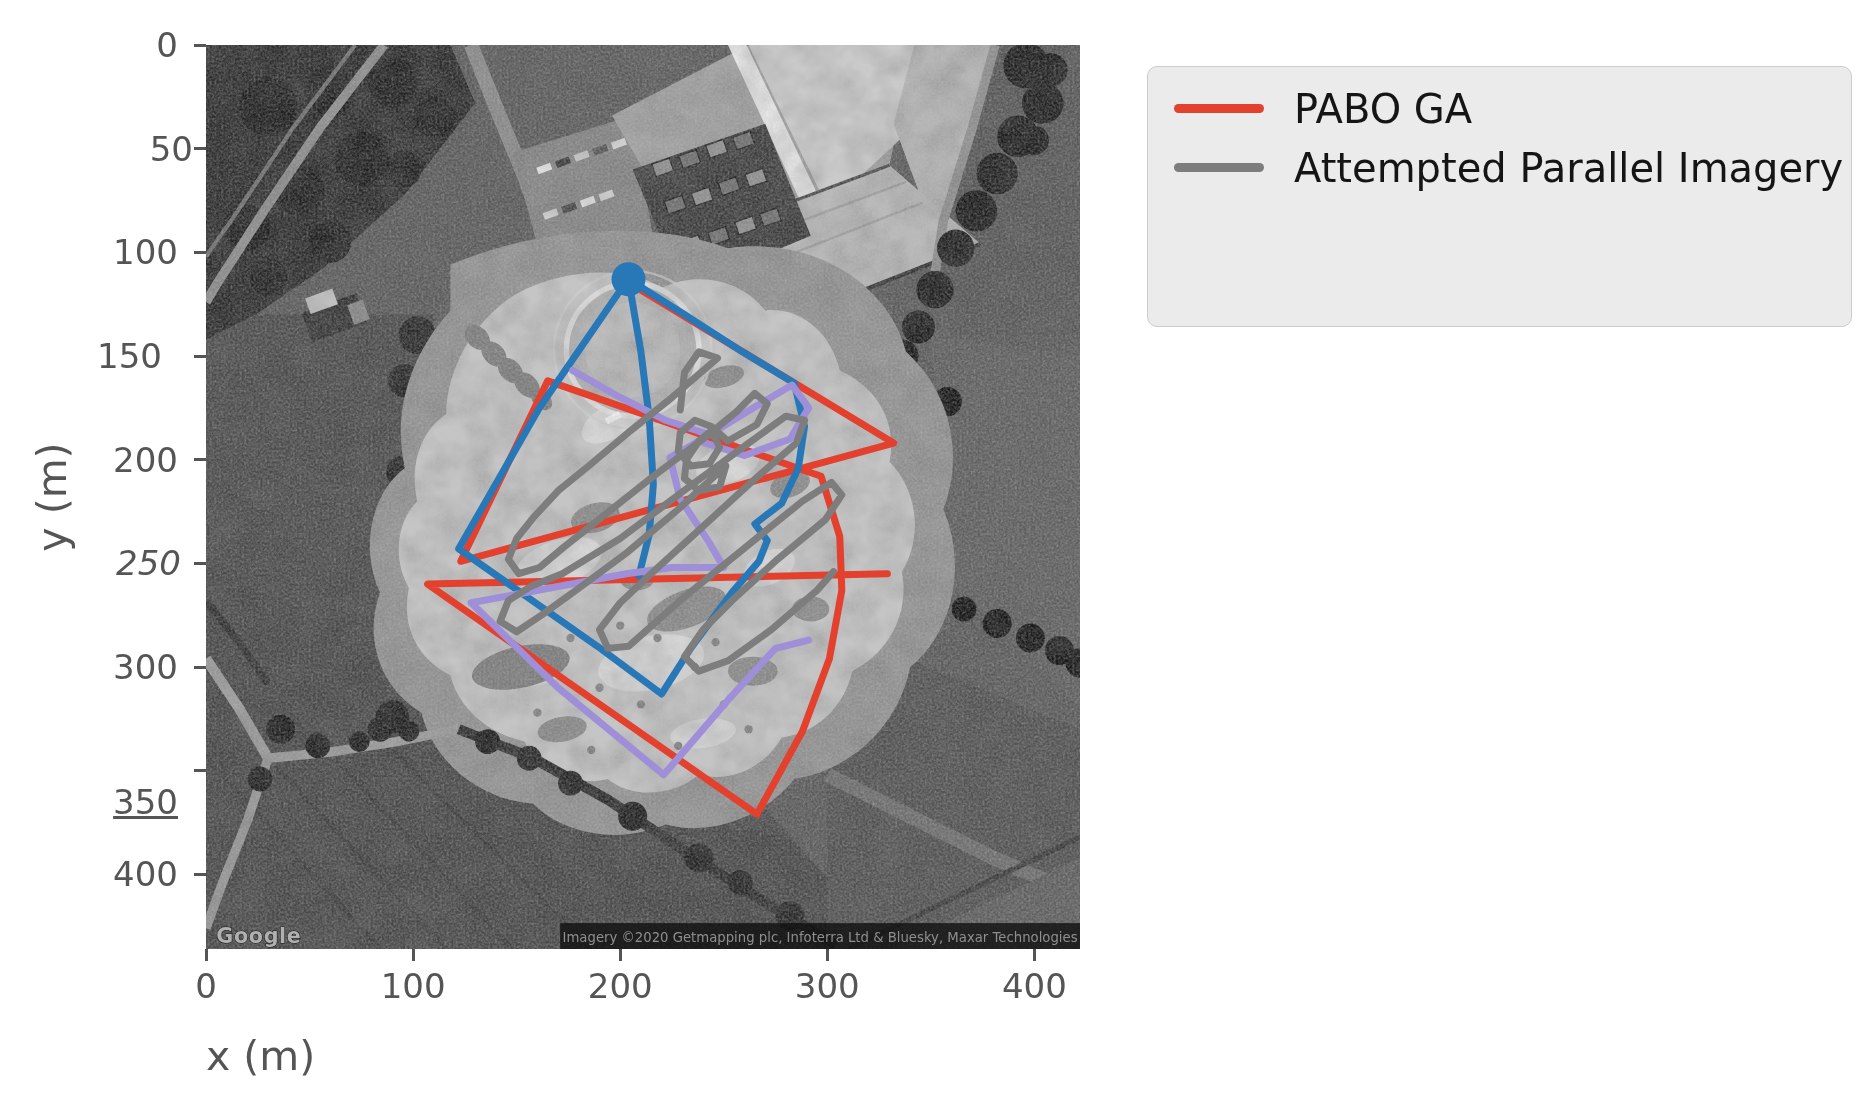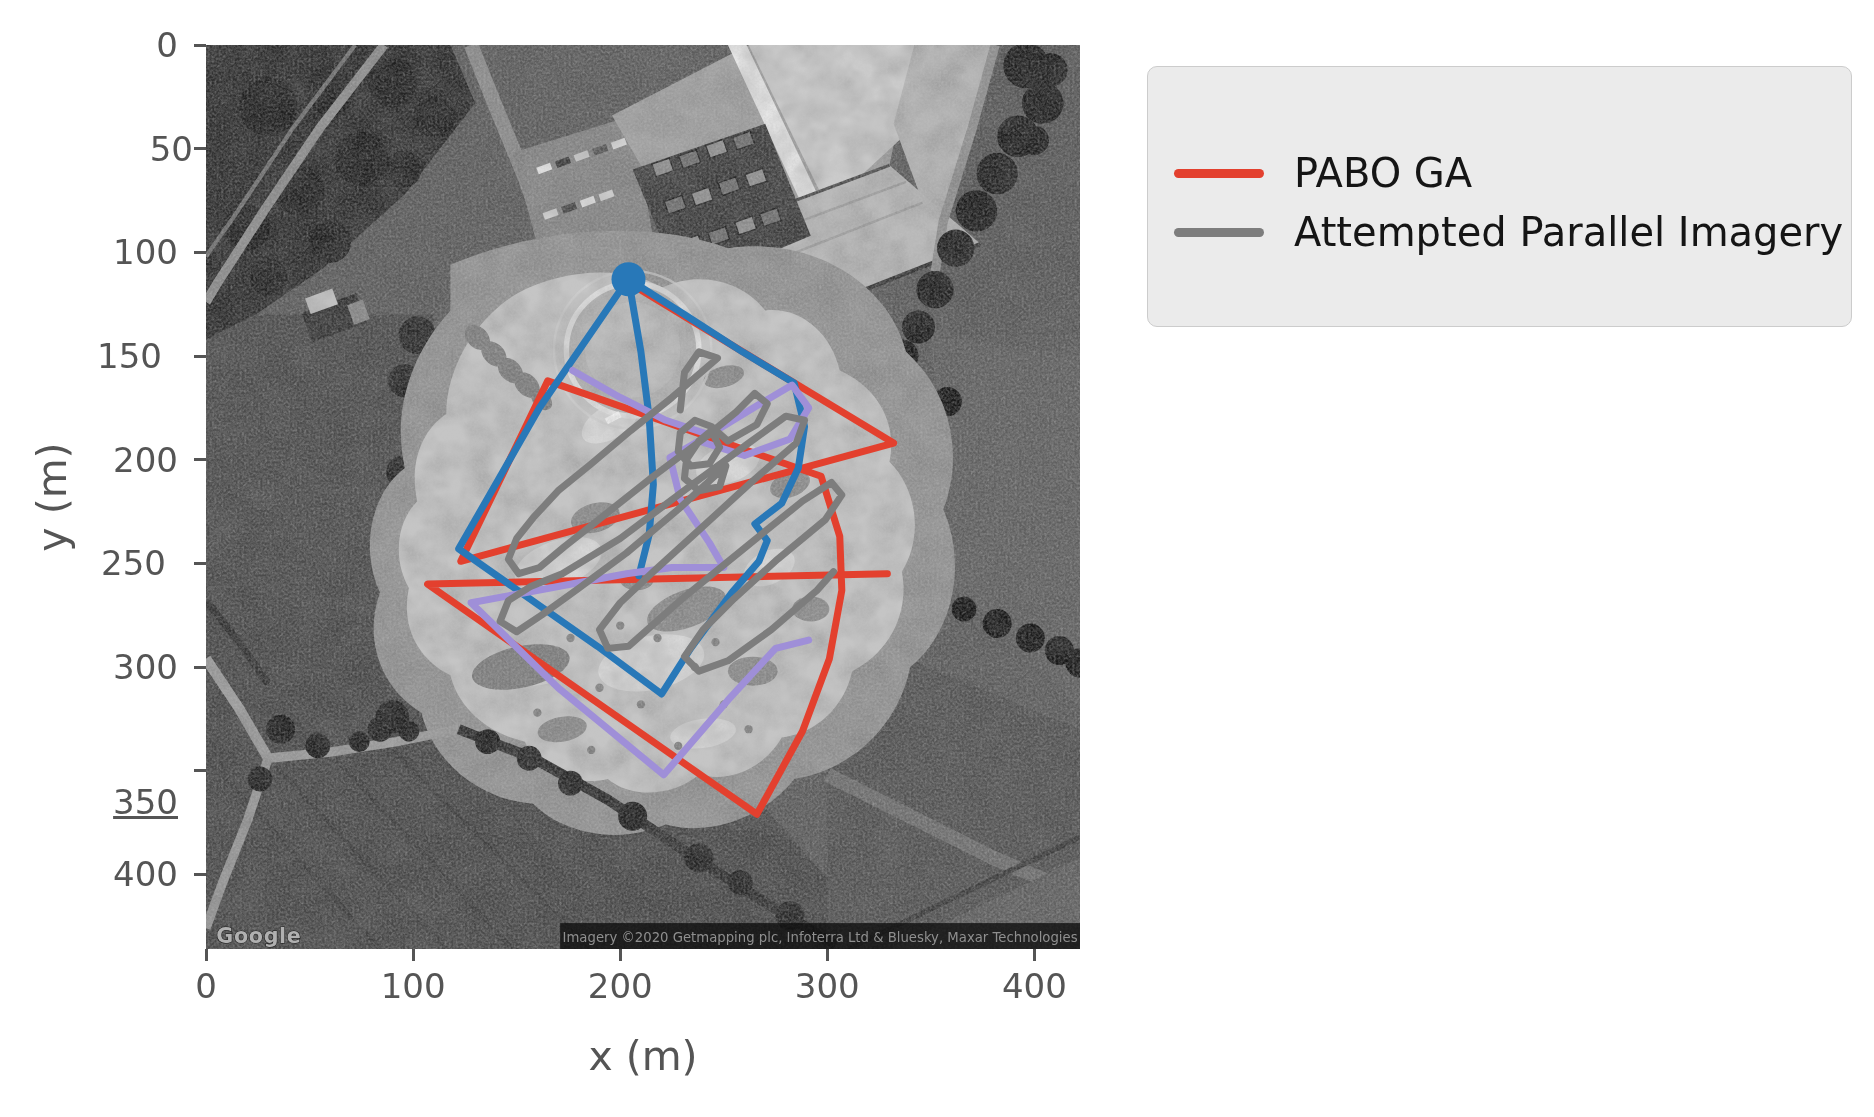--- a/index.html
+++ b/index.html
@@ -6,27 +6,27 @@
   #figure{
     position:relative;width:1874px;height:1117px;background:#ffffff;
     font-family:"DejaVu Sans",sans-serif;overflow:hidden;
   }
   #map-svg{position:absolute;left:206px;top:45px;width:874px;height:904px;display:block;}
   .tick-label{position:absolute;color:#555555;font-size:34px;line-height:40px;}
   .x-tick-label{width:140px;text-align:center;}
   .y-tick-label{width:120px;text-align:right;}
   .tick-mark{position:absolute;background:#555555;}
   .axis-label{position:absolute;color:#555555;font-size:41px;}
-  #x-axis-label{left:206px;top:1032px;width:874px;text-align:center;}
+  #x-axis-label{left:206px;top:1032px;width:874px;}
   #y-axis-label{left:-58px;top:471px;width:220px;height:52px;line-height:52px;text-align:center;
     transform:rotate(-90deg);}
   #legend{
     position:absolute;left:1147px;top:66px;width:705px;height:261px;box-sizing:border-box;
     background:#ebebeb;border:1.5px solid #cccccc;border-radius:10px;
-    padding:12px 0 0 26px;display:flex;flex-direction:column;justify-content:center;
+    padding:12px 0 0 26px;display:flex;flex-direction:column;
   }
   .legend-item{height:59px;display:flex;align-items:center;}
   .legend-swatch{width:90px;height:9px;border-radius:4.5px;margin-right:30px;flex:0 0 auto;}
   .legend-label{font-size:40px;color:#151515;white-space:nowrap;}
 </style>
 </head>
 <body>
 
 <div id="figure">
 
@@ -273,21 +273,21 @@
       <div class="tick-label y-tick-label" style="left: 58px; top: 25px;">0</div>
       <div class="tick-mark" style="left: 194px; top: 147.17px; width: 12px; height: 3px;"></div>
       <div class="tick-label y-tick-label" style="left: 73px; top: 128.67px;">50</div>
       <div class="tick-mark" style="left: 194px; top: 250.839px; width: 12px; height: 3px;"></div>
       <div class="tick-label y-tick-label" style="left: 58px; top: 232.339px;">100</div>
       <div class="tick-mark" style="left: 194px; top: 354.509px; width: 12px; height: 3px;"></div>
       <div class="tick-label y-tick-label" style="left: 42px; top: 336.009px;">150</div>
       <div class="tick-mark" style="left: 194px; top: 458.179px; width: 12px; height: 3px;"></div>
       <div class="tick-label y-tick-label" style="left: 58px; top: 439.679px;">200</div>
       <div class="tick-mark" style="left: 194px; top: 561.849px; width: 12px; height: 3px;"></div>
-      <div class="tick-label y-tick-label" style="left: 46px; top: 543.349px;">250</div>
+      <div class="tick-label y-tick-label" style="left: 61px; top: 543.349px; font-style: italic;">250</div>
       <div class="tick-mark" style="left: 194px; top: 665.518px; width: 12px; height: 3px;"></div>
       <div class="tick-label y-tick-label" style="left: 58px; top: 647.018px;">300</div>
       <div class="tick-mark" style="left: 194px; top: 769.188px; width: 12px; height: 3px;"></div>
       <div class="tick-label y-tick-label" style="left: 58px; top: 782px; text-decoration: underline;">350</div>
       <div class="tick-mark" style="left: 194px; top: 872.858px; width: 12px; height: 3px;"></div>
       <div class="tick-label y-tick-label" style="left: 58px; top: 854.358px;">400</div>
     </div>
   <div id="x-axis-label" class="axis-label">x (m)</div>
   <div id="y-axis-label" class="axis-label">y (m)</div>
 

